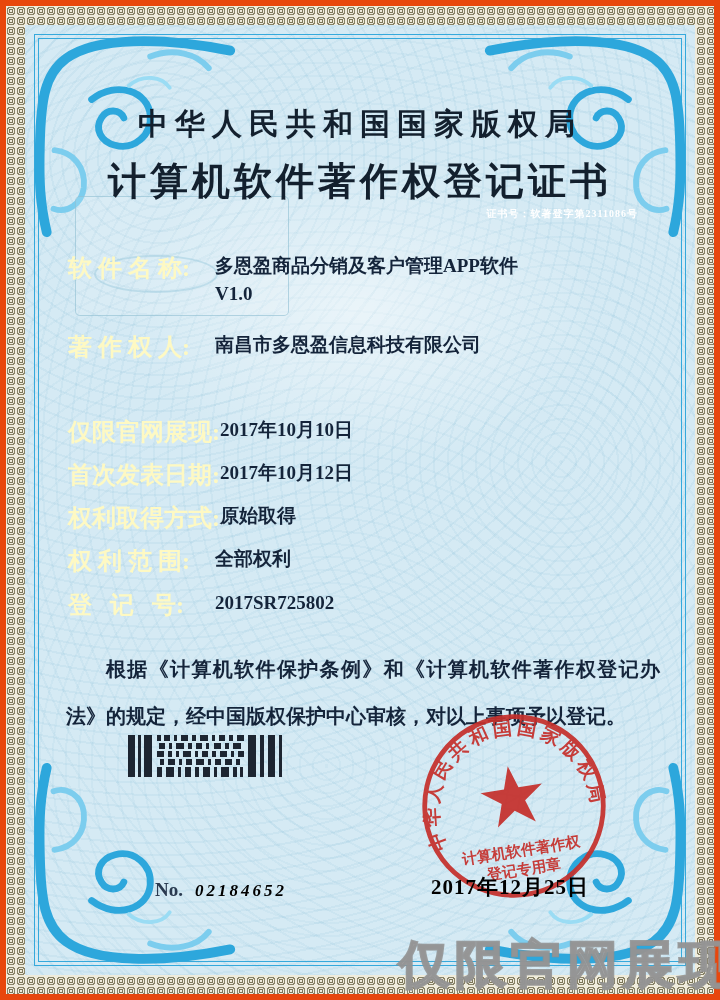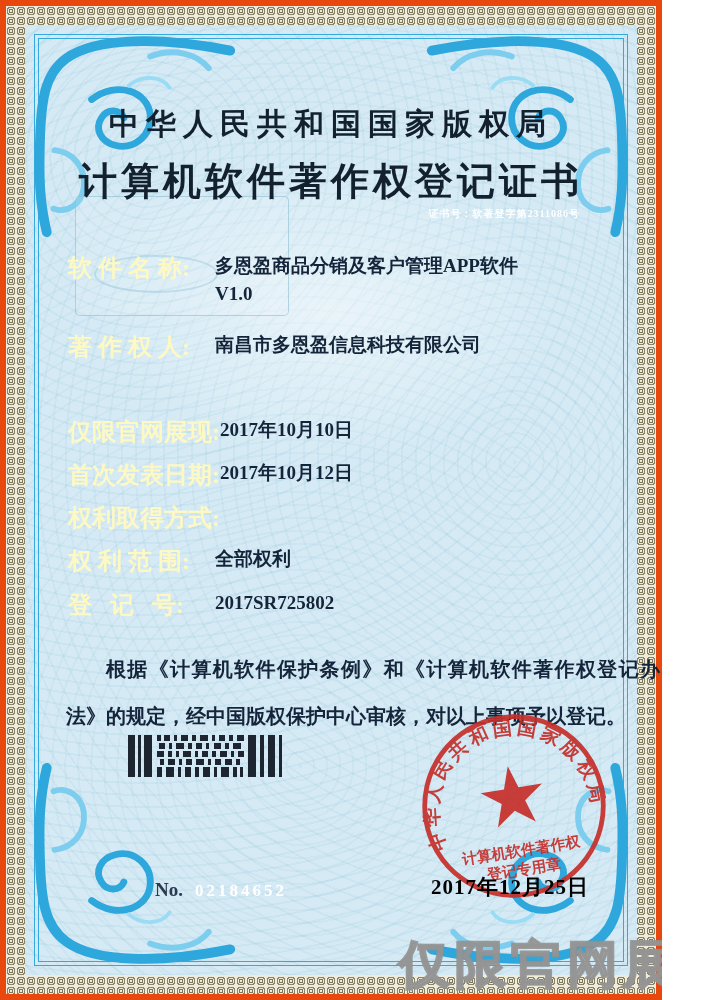--- a/index.html
+++ b/index.html
@@ -1,17 +1,17 @@
 <!DOCTYPE html>
 <html><head>
 <meta charset="utf-8">
 <style>
   html,body{margin:0;padding:0;}
   .page{
-    position:relative; width:662px; height:1000px; overflow:hidden;
+    position:relative; width:720px; height:1000px; overflow:hidden;
     background:#e8470d;
     font-family:"Liberation Serif","DejaVu Serif",serif;
   }
   
   .band{
     position:absolute; inset:6px; background:#efecdc;
     background-image:radial-gradient(circle,
       rgba(118,112,82,0) 0 1.4px, rgba(118,112,82,.95) 1.4px 2.4px,
       rgba(118,112,82,0) 2.4px 3.4px, rgba(118,112,82,.85) 3.4px 4.4px,
       rgba(118,112,82,0) 4.4px);
@@ -76,21 +76,21 @@
   .barcode{position:absolute; left:128px; top:733px; width:164px; height:46px;}
 
   .seal{position:absolute; left:418px; top:710px; width:192px; height:192px;
     transform:rotate(-9deg); z-index:30; opacity:.93;}
   .sealdate{
     position:absolute; left:431px; top:873px; font-size:21px; font-weight:bold;
     color:#000000; letter-spacing:1px; z-index:31;
   }
   .serial{position:absolute; left:155px; top:879px; z-index:10; display:flex; align-items:baseline;}
   .serial .no{font-size:19px; font-weight:bold; color:#2a3a50; margin-right:12px;text-align:center;}
-  .serial .num{font-size:17px; font-weight:bold; color:#ffffff; letter-spacing:3px;}
+  .serial .num{font-size:17px; font-weight:bold; color:#000000; letter-spacing:3px;font-style:italic;}
 
   .watermark{
     position:absolute; left:399px; top:931px; z-index:60;
     font-family:"Liberation Sans","DejaVu Sans",sans-serif;
     font-size:51px; font-weight:bold; letter-spacing:5px;
     color:rgba(255,255,255,.30);
     -webkit-text-stroke:2px rgba(145,145,145,.85);
     text-shadow:0 0 1px rgba(120,120,120,.8);
     white-space:nowrap;
   }
@@ -159,20 +159,21 @@
   <div class="row" style="top:416px">
     <span class="flabel">仅限官网展现:</span>
     <span class="fvalue">2017年10月10日</span>
   </div>
   <div class="row" style="top:459px">
     <span class="flabel">首次发表日期:</span>
     <span class="fvalue">2017年10月12日</span>
   </div>
   <div class="row" style="top:502px">
     <span class="flabel">权利取得方式:</span>
+    <span class="fvalue">原始取得</span>
   </div>
   <div class="row" style="top:545px">
     <span class="flabel">权 利 范 围:</span>
     <span class="fvalue">全部权利</span>
   </div>
   <div class="row" style="top:589px">
     <span class="flabel">登   记   号:</span>
     <span class="fvalue">2017SR725802</span>
   </div>
 

